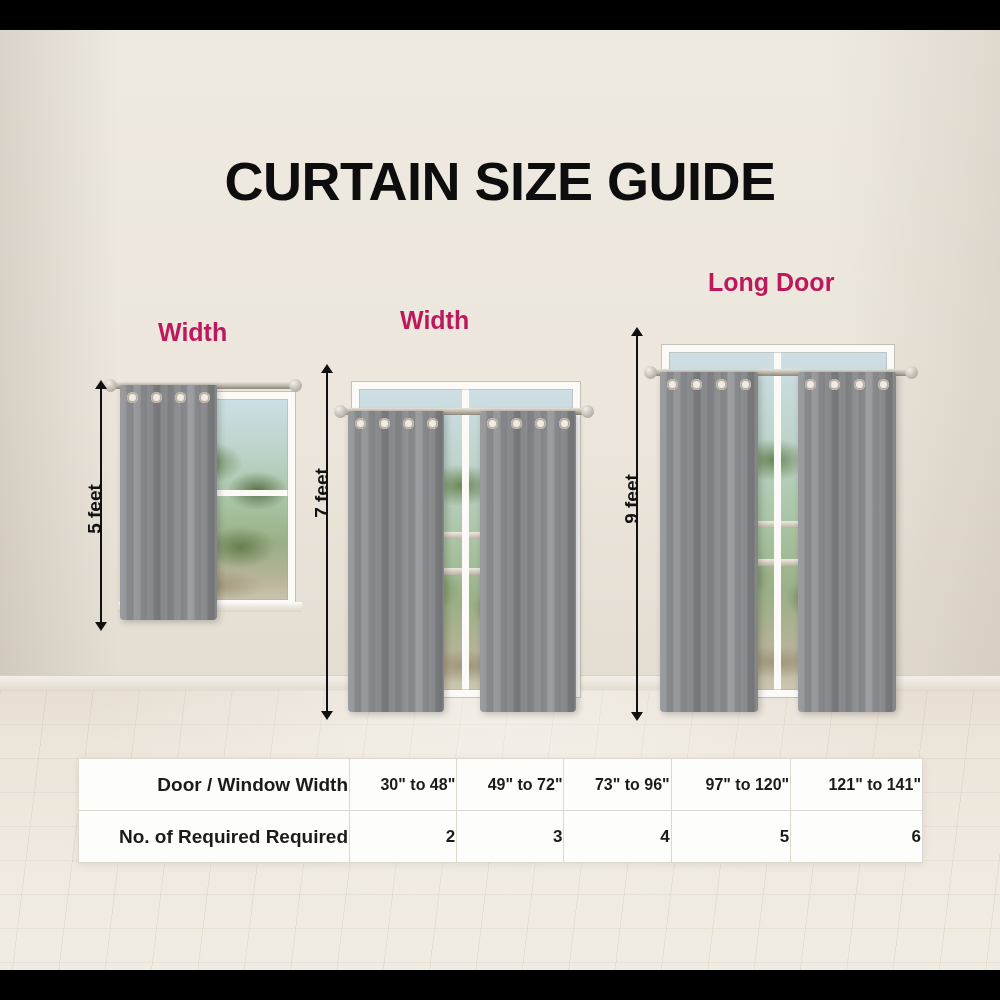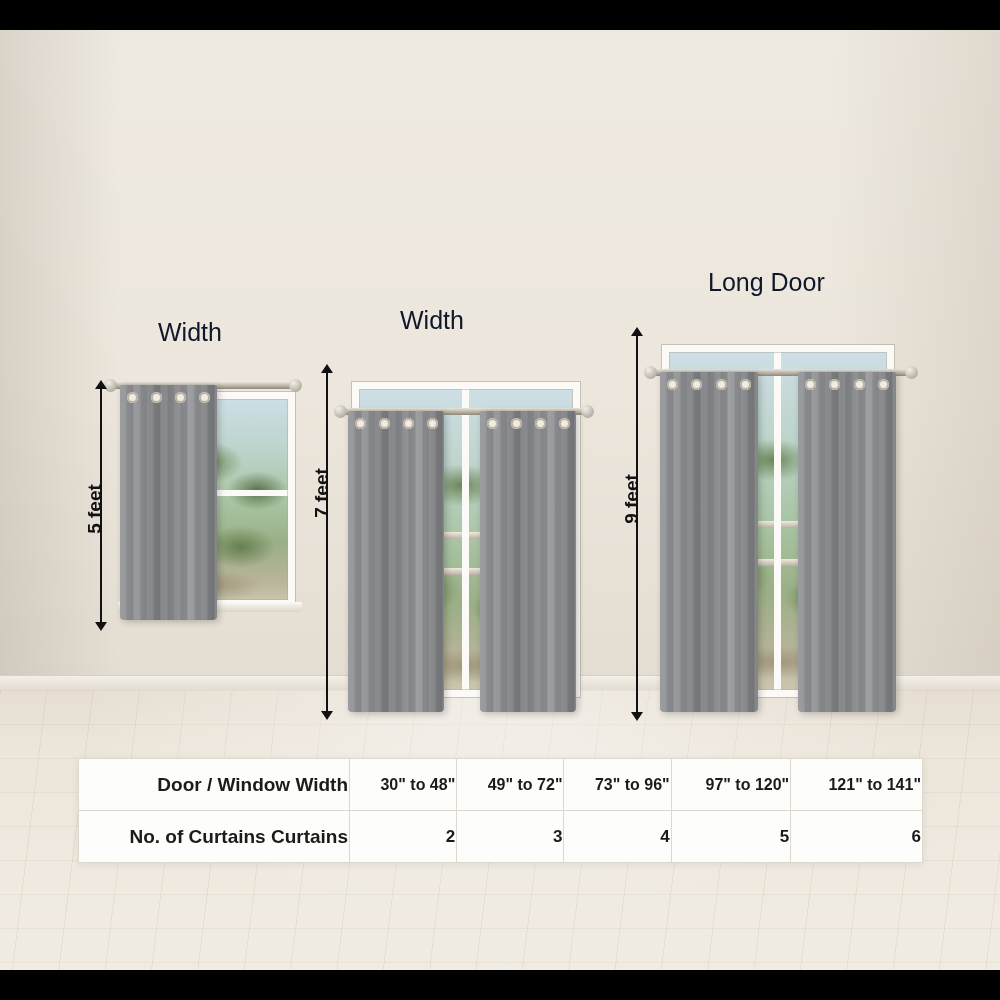--- a/index.html
+++ b/index.html
@@ -87,22 +87,22 @@
     text-align: center;
     font-size: 54px;
     font-weight: 800;
     letter-spacing: -0.5px;
     color: #0d0d0d;
     font-family: "Liberation Sans", sans-serif;
   }
   .group-label {
     position: absolute;
     font-size: 25px;
-    font-weight: 400;
-    color: #0f172a;
+    font-weight: 700;
+    color: #be185d;
     white-space: nowrap;
   }
 
   
   .opening {
     position: absolute;
     overflow: hidden;
     background: #cfd6cc;
     box-shadow: 0 0 0 1px rgba(160,155,145,.5);
   }
@@ -272,20 +272,21 @@
   <div id="canvas">
 
     <div class="wall"></div>
     <div class="wall-shade-left"></div>
     <div class="wall-shade-right"></div>
     <div class="baseboard"></div>
     <div class="floor"></div>
     <div class="floor-planks"></div>
     <div class="floor-gloss"></div>
 
+    <div class="main-title">CURTAIN SIZE GUIDE</div>
 
     <div class="group-label" style="left:158px; top:288px;">Width</div>
 
     <div class="opening" style="left:125px; top:362px; width:170px; height:215px;">
       <div class="glass"></div>
       <div class="foliage"></div>
       <div class="mullion-h" style="top:98px;"></div>
       <div class="frame"></div>
     </div>
     <div style="position:absolute; left:118px; top:572px; width:184px; height:10px; background:linear-gradient(180deg,#fbfaf7,#dcd5c8);"></div>
@@ -389,21 +390,21 @@
       <tbody>
           <tr>
         <td class="rowhead">Door / Window Width</td>
         <td>30" to 48"</td>
         <td>49" to 72"</td>
         <td>73" to 96"</td>
         <td>97" to 120"</td>
         <td>121" to 141"</td>
       </tr>
       <tr>
-        <td class="rowhead">No. of Curtains Curtains</td>
+        <td class="rowhead">No. of Required Required</td>
         <td class="val">2</td>
         <td class="val">3</td>
         <td class="val">4</td>
         <td class="val">5</td>
         <td class="val">6</td>
       </tr>
     </tbody>
       </table>
 
   </div>

